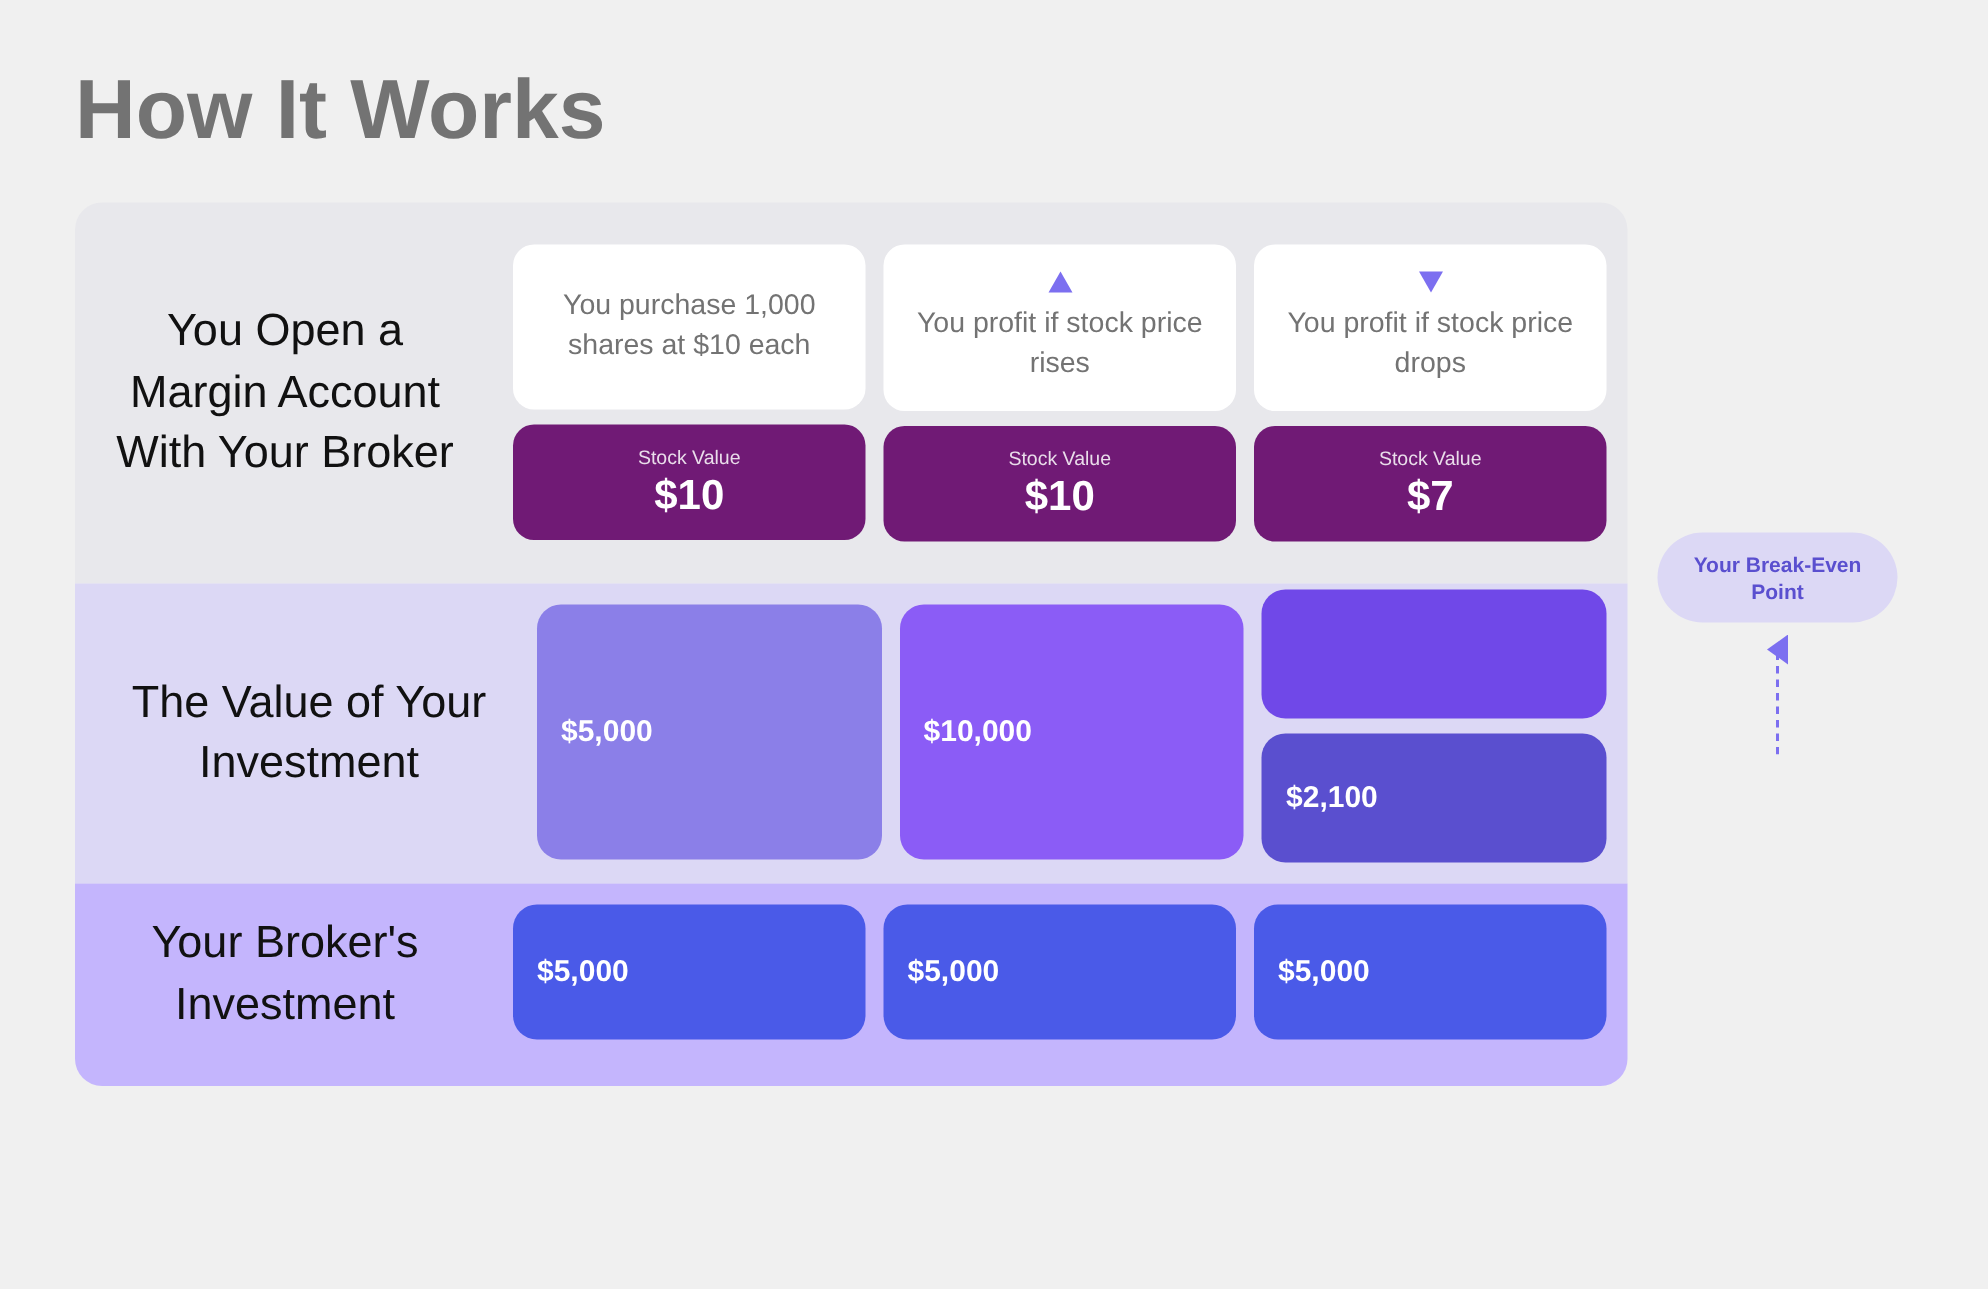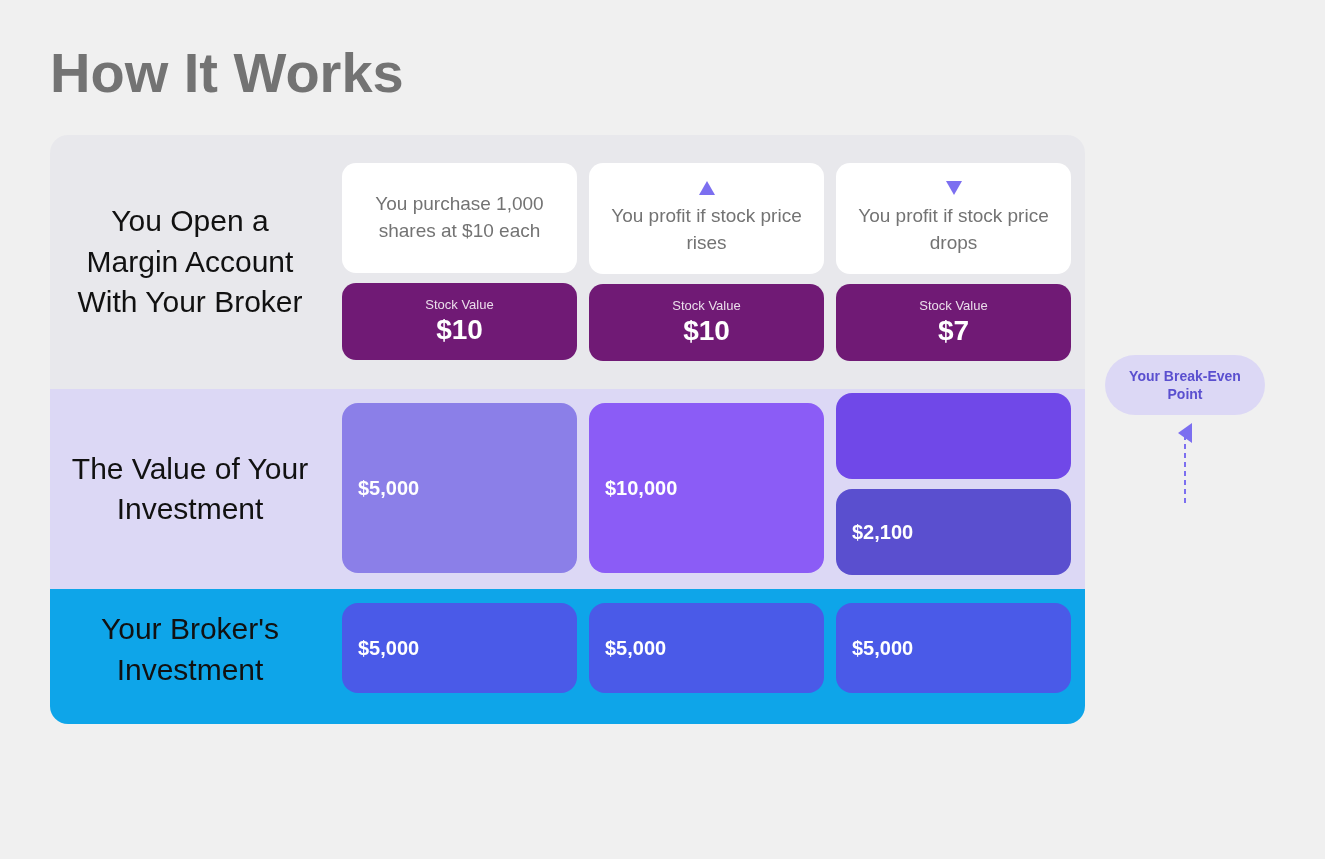--- a/index.html
+++ b/index.html
@@ -115,21 +115,21 @@
       gap: 12px;
     }
     .row-mid-section {
       display: flex;
       background: #dcd8f5;
       padding: 0 14px 0 0;
       gap: 12px;
     }
     .row-bot-section {
       display: flex;
-      background: #0ea5e9;
+      background: #c4b5fd;
       border-radius: 0 0 18px 18px;
       padding: 0 14px 14px 0;
       gap: 12px;
     }
 
     .label-cell {
       width: 280px;
       min-width: 280px;
       display: flex;
       align-items: center;
@@ -212,21 +212,21 @@
             <div class="info-card-text">You profit if stock price drops</div>
           </div>
           <div class="stock-card">
             <div class="stock-label">Stock Value</div>
             <div class="stock-value">$7</div>
           </div>
         </div>
       </div>
 
       <div class="row-mid-section">
-        <div class="label-cell" style="min-height:200px;">
+        <div class="label-cell" style="min-height:200px;margin-left:16px;">
           <div class="label-text">The Value of Your Investment</div>
         </div>
 
         <div class="data-col" style="padding-top:14px; padding-bottom:14px;">
           <div class="inv-card inv-card-purple-light" style="min-height:170px;">
             <span>$5,000</span>
           </div>
         </div>
 
         <div class="data-col" style="padding-top:14px; padding-bottom:14px; position:relative;">

